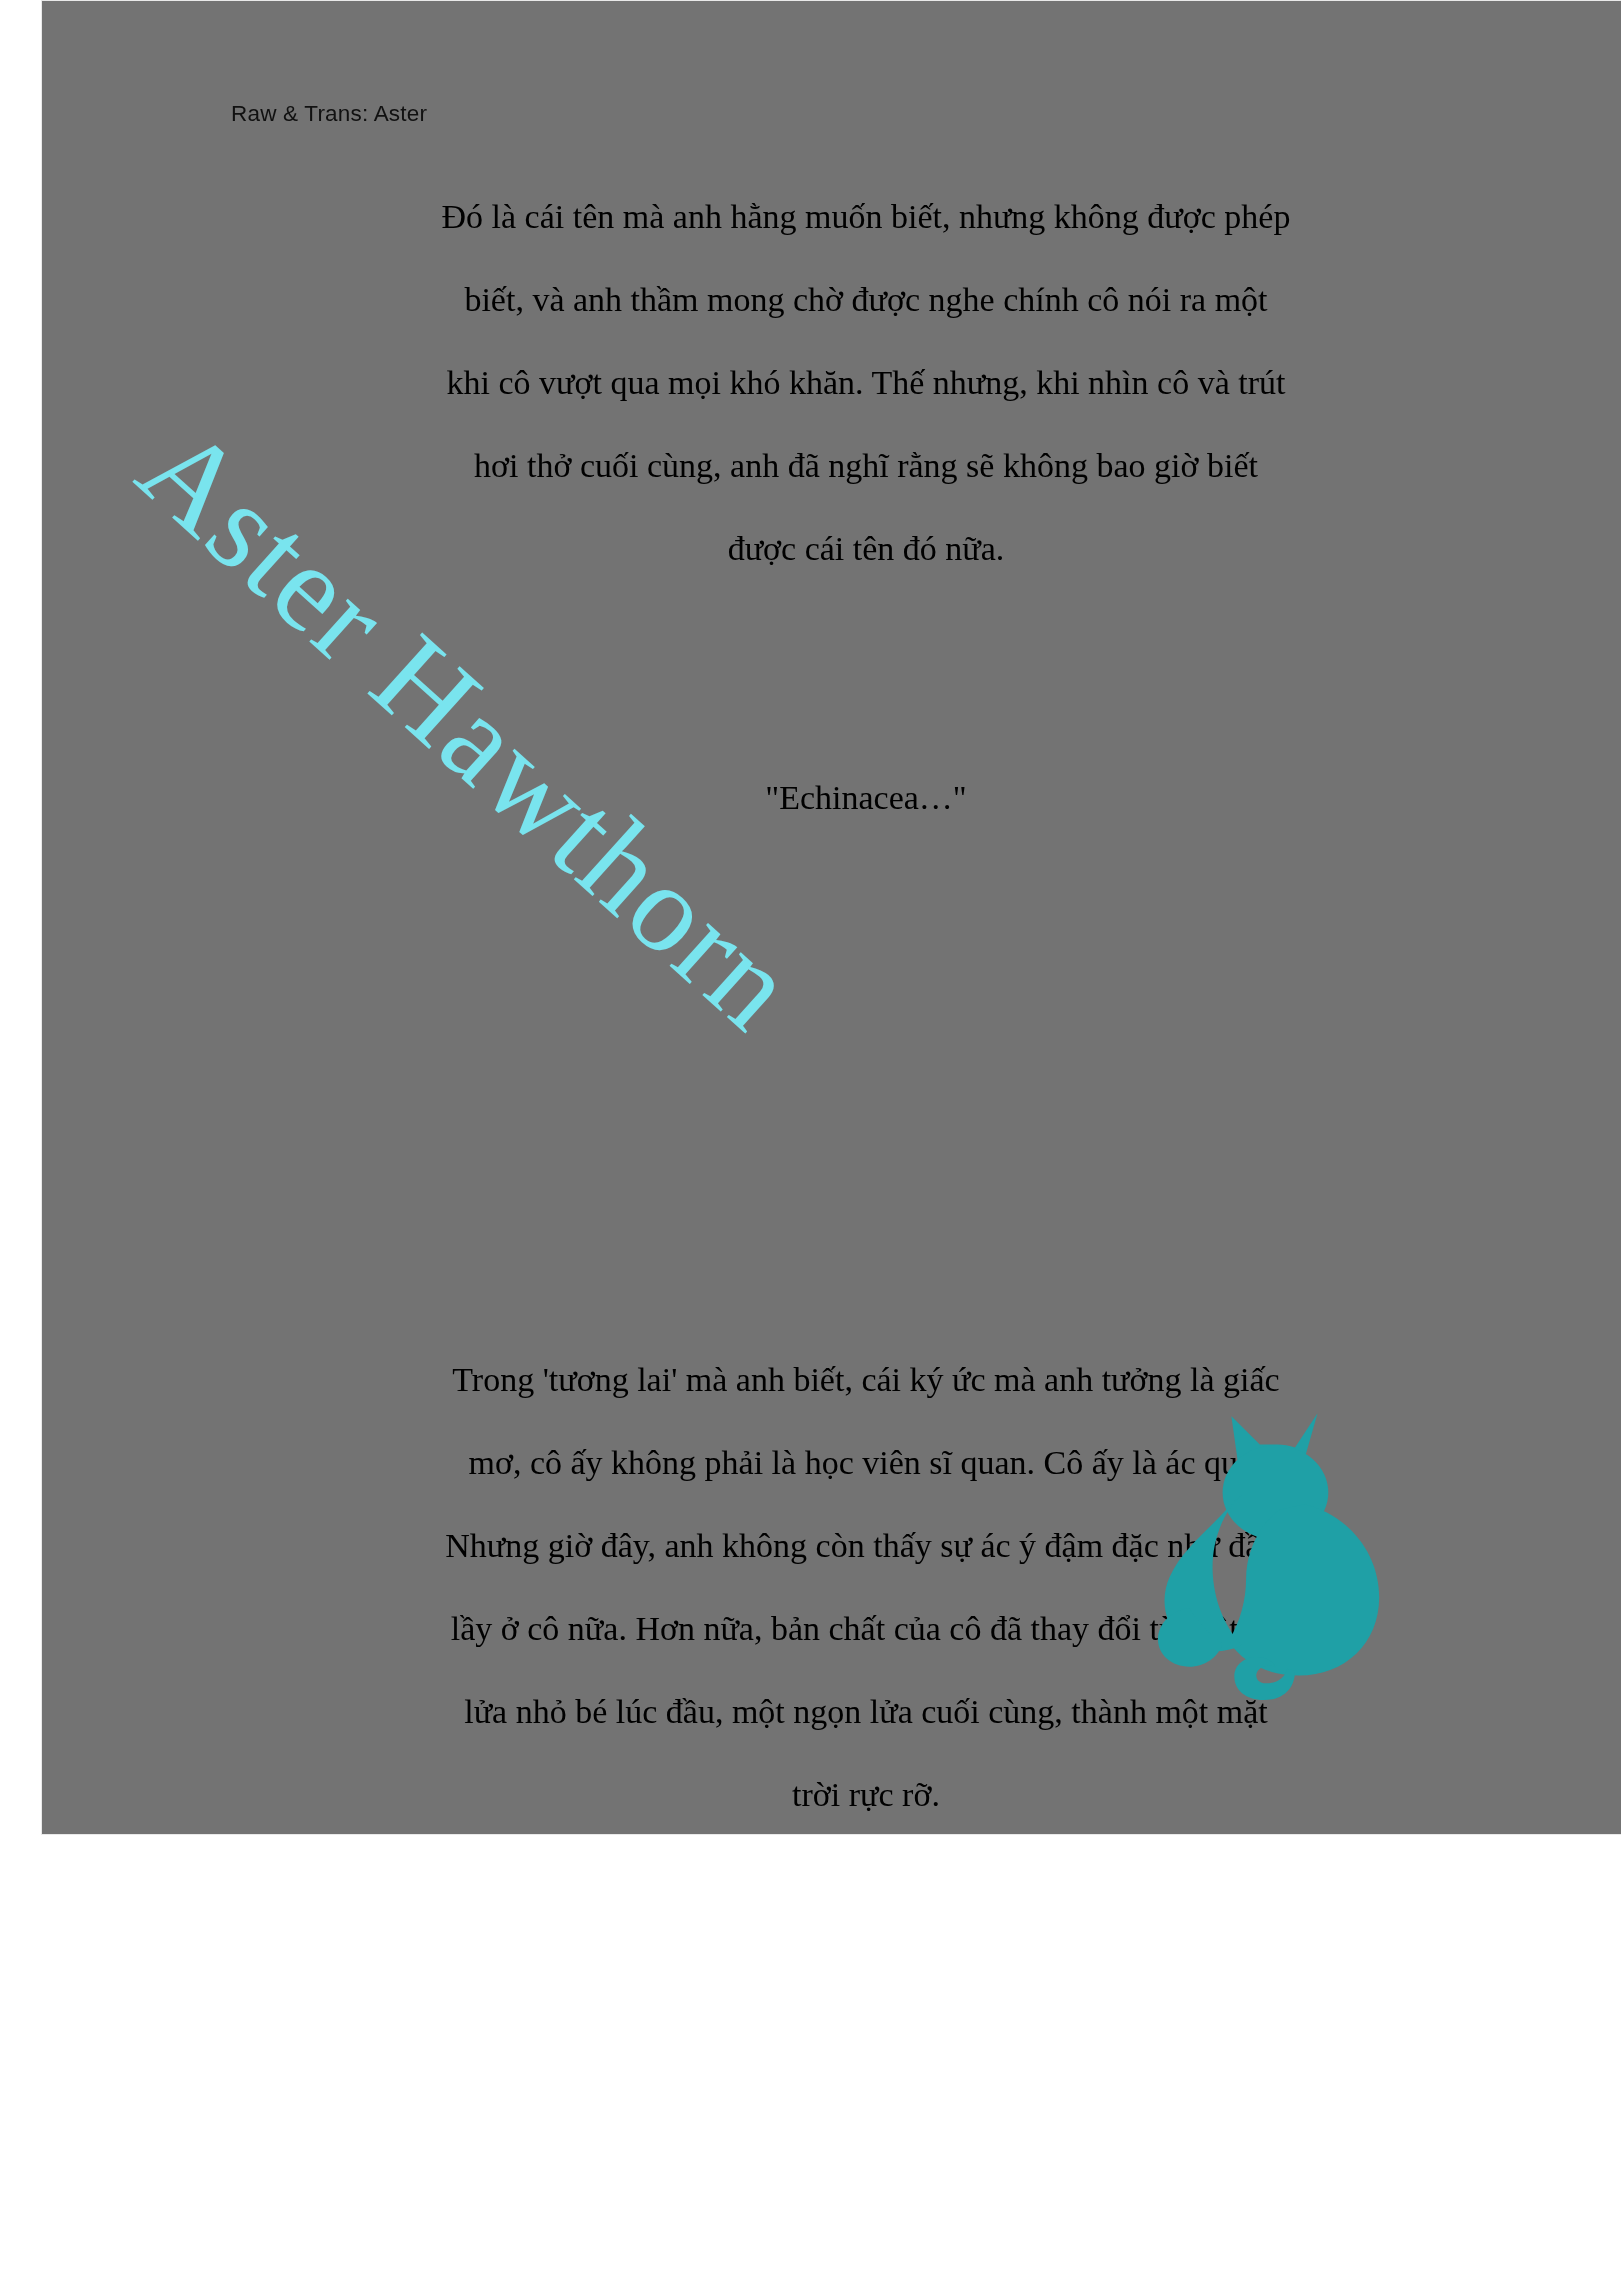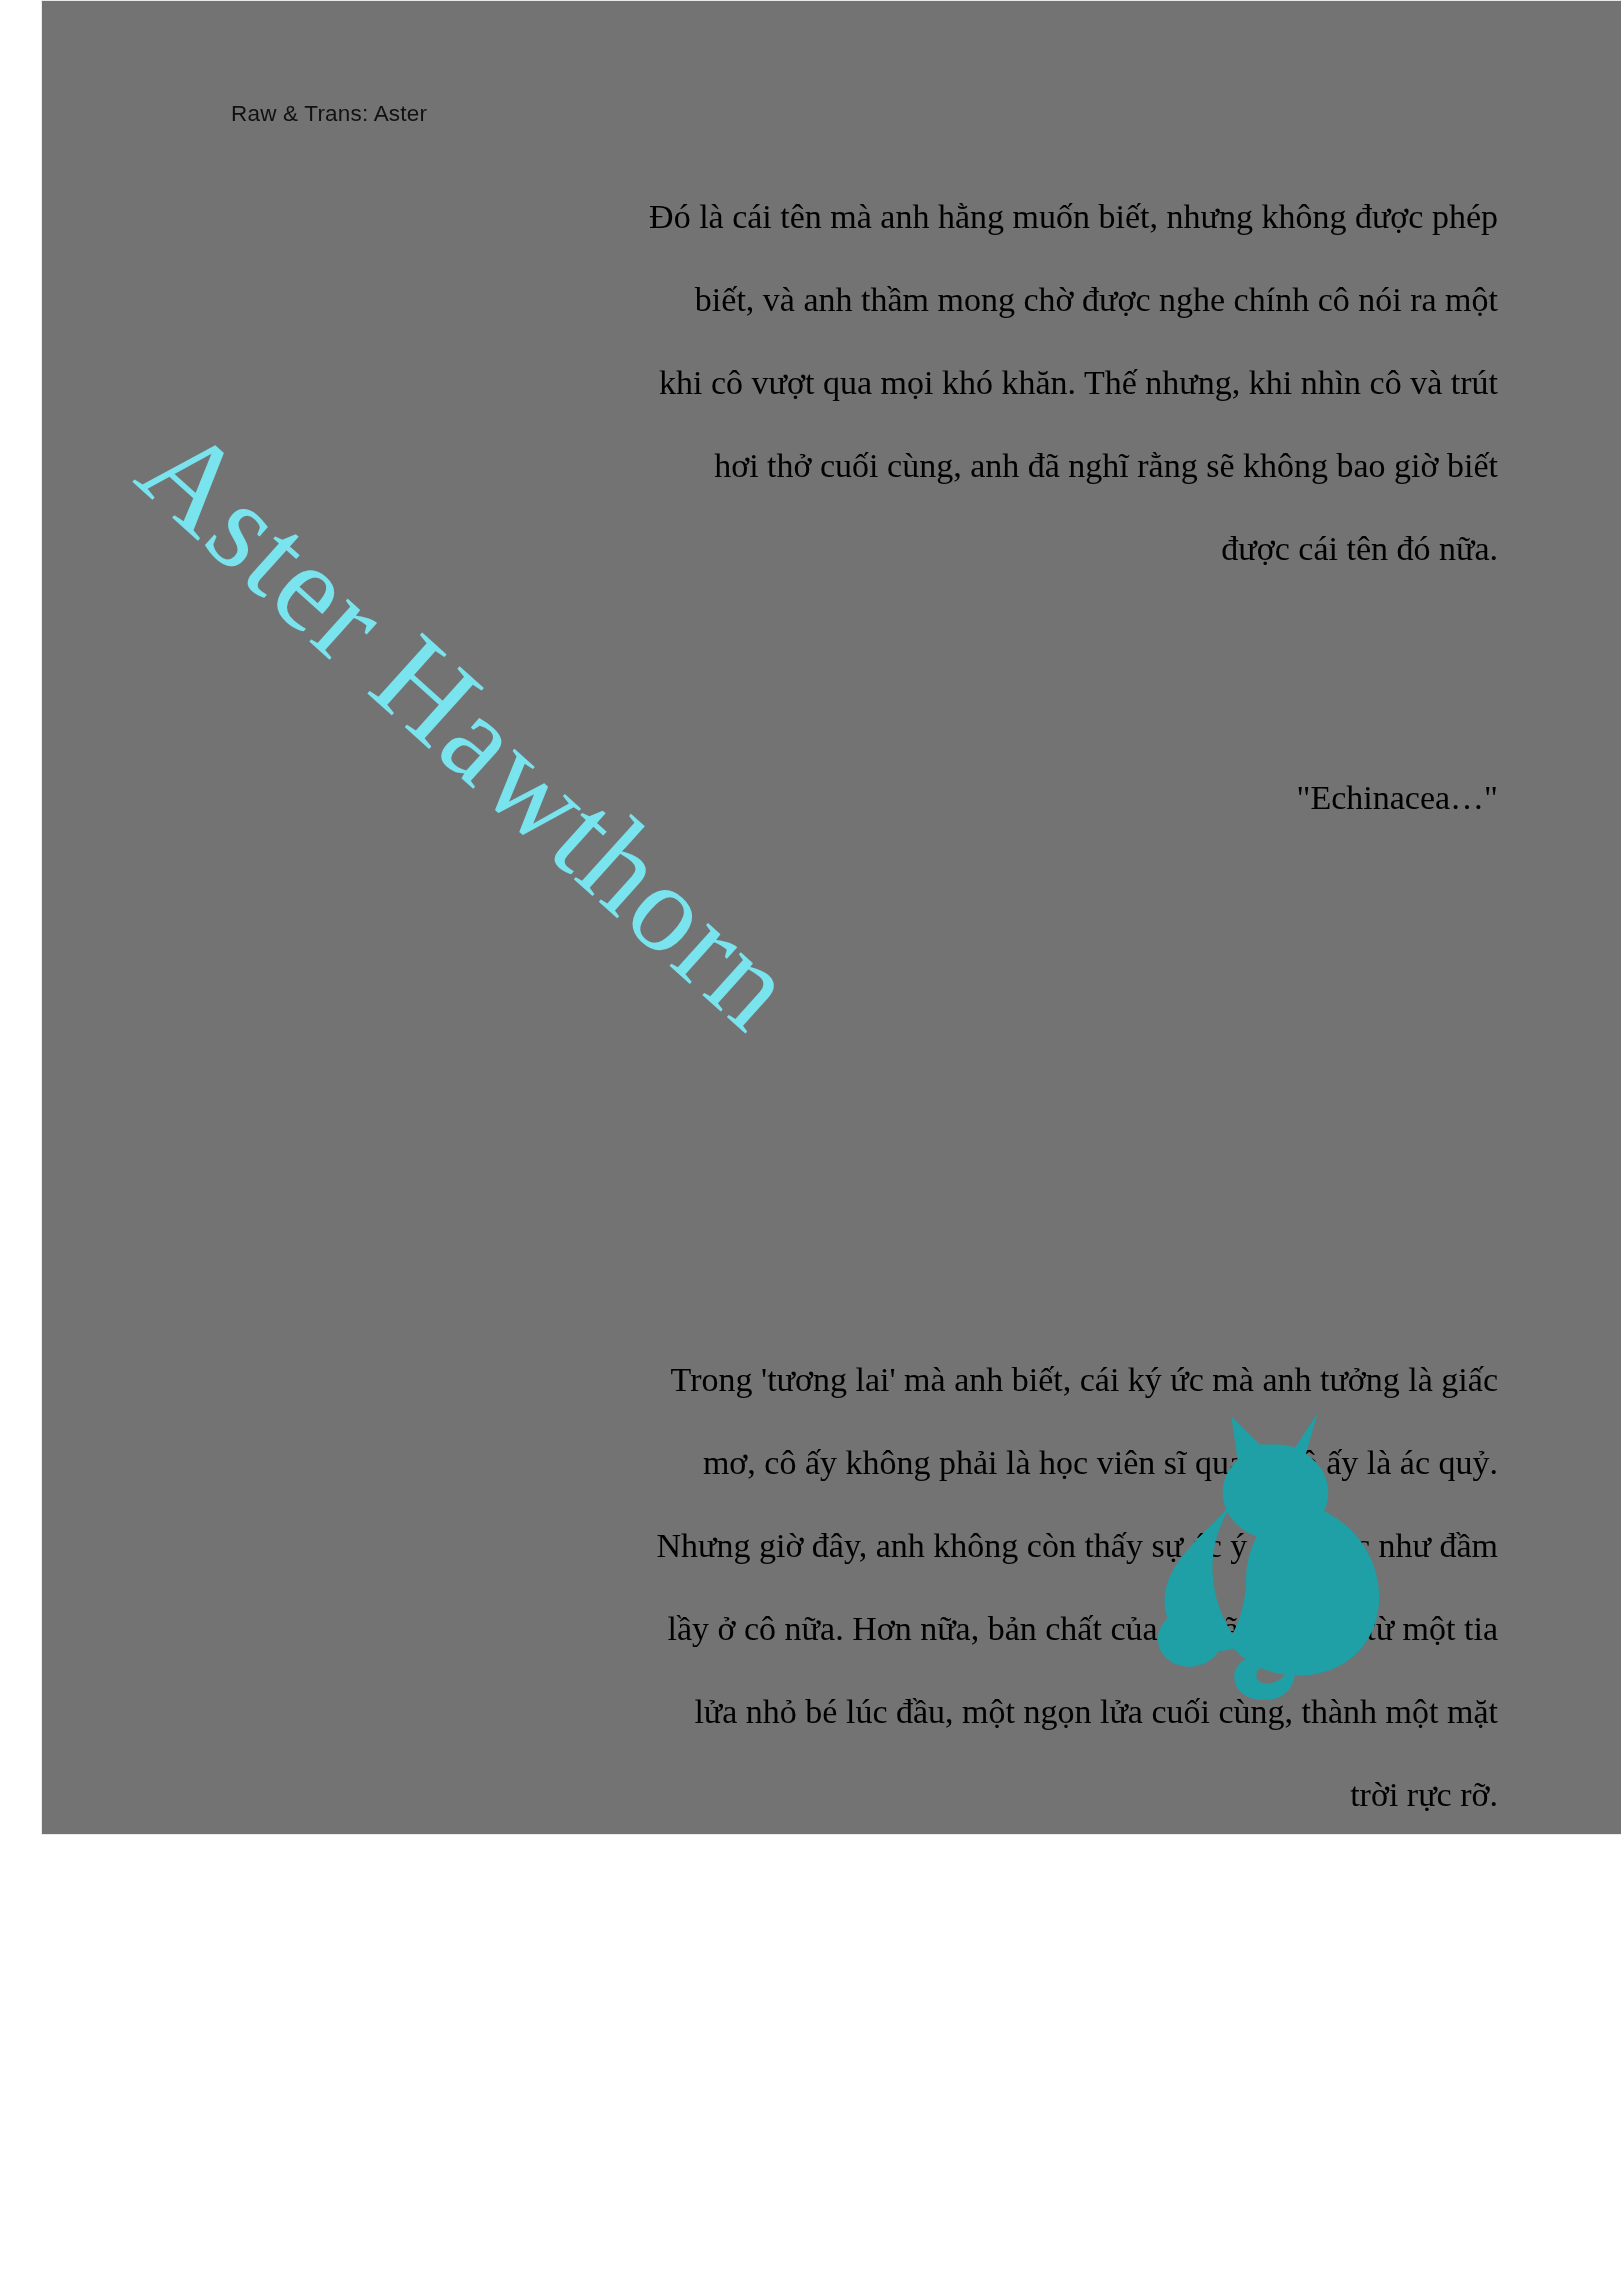--- a/index.html
+++ b/index.html
@@ -39,21 +39,21 @@
     left: 192px;
     top: 174px;
     width: 1264px;
   }
   .para {
     font-family: "Liberation Serif", "DejaVu Serif", serif;
     font-size: 34px;
     line-height: 83px;
     color: #000000;
     margin: 0;
-    text-align: right;
+    text-align: center;
     white-space: pre-line;
   }
   .gap-a { height: 166px; }
   .gap-b { height: 167px; }
   .gap-c { height: 165px; }
 
   
   #watermark {
     position: absolute;
     left: 165px;

